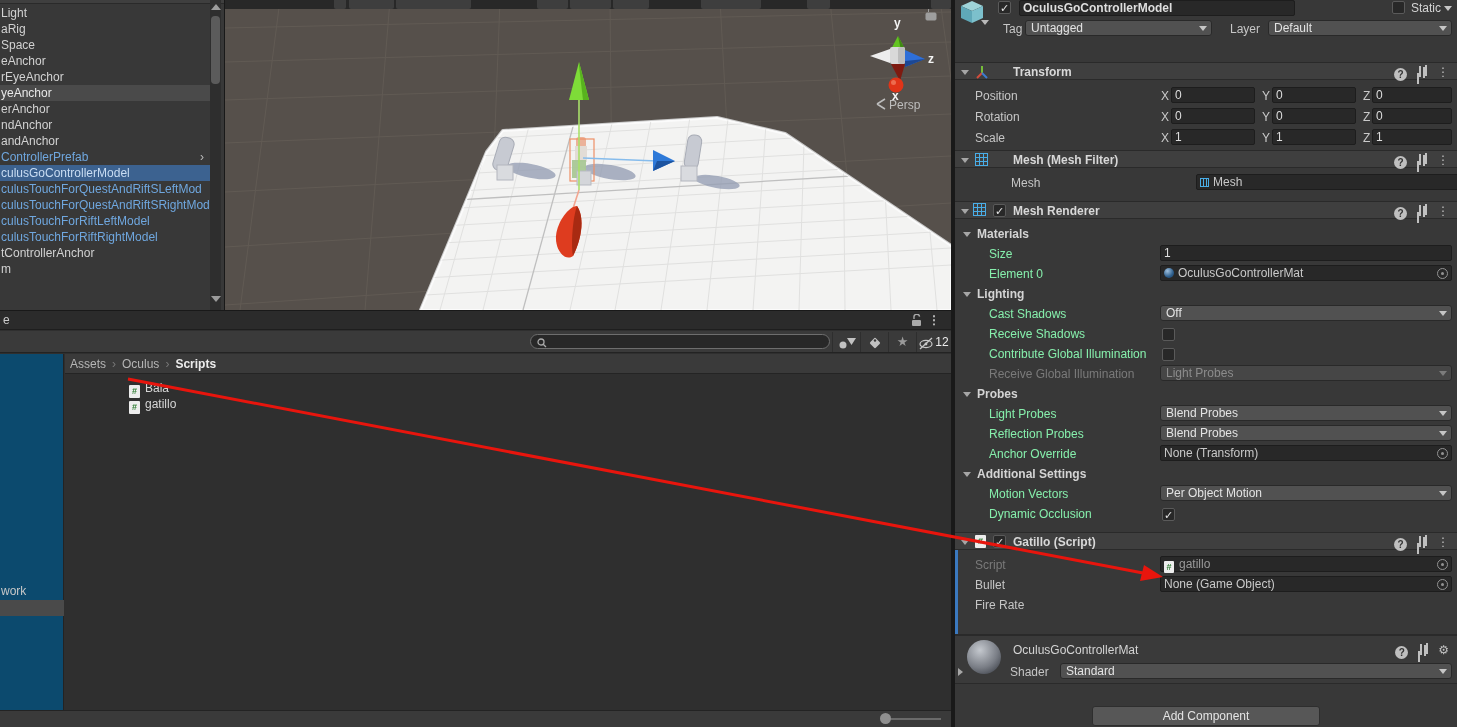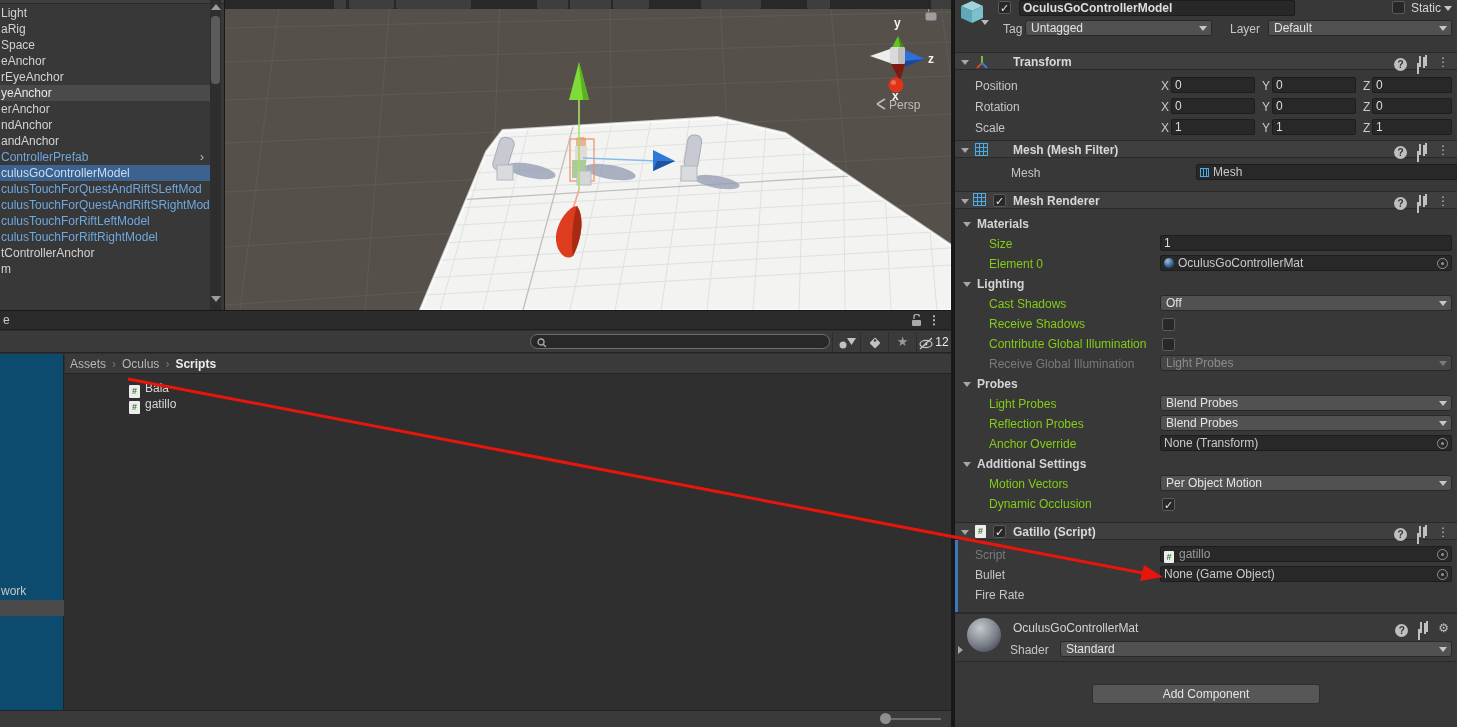--- a/index.html
+++ b/index.html
@@ -67,29 +67,29 @@
   .sech { position:relative; height:18px; background:#3F3F3F; border-top:1px solid #2A2A2A; border-bottom:1px solid #2A2A2A; }
   .sech .title { position:absolute; left:58px; top:2px; font-weight:bold; color:#D8D8D8; }
   .fold { position:absolute; width:0; height:0; border-left:4px solid transparent; border-right:4px solid transparent; border-top:5px solid #A6A6A6; }
   .foldr { position:absolute; width:0; height:0; border-top:4px solid transparent; border-bottom:4px solid transparent; border-left:5px solid #A6A6A6; }
   .hicons { position:absolute; right:8px; top:2px; color:#C0C0C0; }
   .hicons span { margin-left:9px; }
   .helpi { display:inline-block; width:13px; height:13px; border-radius:50%; background:#BFBFBF; color:#333; font-size:10px; font-weight:bold; text-align:center; line-height:13px; vertical-align:-2px; }
   .irow { position:relative; height:20px; }
   .trow { position:relative; height:21px; }
   .lbl  { position:absolute; left:20px; top:2px; color:#C6C6C6; }
-  .sublbl { position:absolute; left:34px; top:2px; color:#84cc16; }
+  .sublbl { position:absolute; left:34px; top:2px; color:#86efac; }
   .foldlbl { position:absolute; left:22px; top:2px; color:#D4D4D4; font-weight:bold; }
   .dim60 { color:#7A7A7A; }
   .axl { position:absolute; top:2px; color:#CACACA; }
   .f205 { left:205px; width:292px; }
   .body-t { padding-top:7px; }
   .body-mf { padding-top:6px; padding-bottom:6px;padding-left:36px; }
   .body-mr { padding-top:6px; padding-bottom:7px; }
-  .body-g { padding-top:6px; padding-bottom:6px; position:relative; }
+  .body-g { padding-top:6px; padding-bottom:18px; position:relative; }
   #override-bar { position:absolute; left:0; top:0; width:3px; height:100%; background:#3B79BF; }
   #mat-block { position:relative; height:50px; border-top:2px solid #2A2A2A; border-bottom:1px solid #2A2A2A; background:#3A3A3A; }
   #mat-sphere { position:absolute; left:12px; top:4px; width:34px; height:34px; border-radius:50%;
     background:radial-gradient(circle at 38% 30%, #C4C8CE, #7A7E86 55%, #41454D 88%); }
   #addwrap { padding-top:22px; text-align:center; }
   #add-btn { display:inline-block; width:228px; height:20px; background:#575757; border:1px solid #2E2E2E; border-radius:3px; color:#E4E4E4; line-height:18px; text-align:center; }
   .minigrid { position:absolute; width:13px; height:13px; border:1px solid #49AEE8; }
   .minigrid::before { content:""; position:absolute; left:3px; top:-1px; width:3px; height:13px; border-left:1px solid #49AEE8; border-right:1px solid #49AEE8; }
   .minigrid::after { content:""; position:absolute; left:-1px; top:3px; width:13px; height:3px; border-top:1px solid #49AEE8; border-bottom:1px solid #49AEE8; }
   .fico-grid { display:inline-block; width:9px; height:9px; border:1px solid #49AEE8; position:relative; margin-right:4px; vertical-align:-1px; }
@@ -331,21 +331,21 @@
     <div class="nf" style="left:64px;top:0;width:276px;font-weight:bold">OculusGoControllerModel</div>
     <span class="cb" style="left:437px;top:1px"></span>
     <span class="abs" style="left:456px;top:1px;color:#D4D4D4">Static</span>
     <i class="car" style="right:5px;top:6px"></i>
     <span class="abs" style="left:48px;top:22px;color:#C6C6C6">Tag</span>
     <div class="dd" style="left:70px;top:20px;width:187px"><span>Untagged</span><i class="car"></i></div>
     <span class="abs" style="left:275px;top:22px;color:#C6C6C6">Layer</span>
     <div class="dd" style="left:313px;top:20px;width:184px"><span>Default</span><i class="car"></i></div>
   </div>
 
-  <div class="sech" style="margin-top:8px">
+  <div class="sech" style="margin-top:18px">
     <i class="fold" style="left:6px;top:7px"></i>
     <svg class="abs" style="left:20px;top:2px" width="14" height="14">
       <line x1="7" y1="8" x2="7" y2="1" stroke="#76BD3A" stroke-width="2"></line>
       <line x1="7" y1="8" x2="2" y2="13" stroke="#D34C3C" stroke-width="2"></line>
       <line x1="7" y1="8" x2="12" y2="13" stroke="#3D7DD1" stroke-width="2"></line>
     </svg>
     <span class="title">Transform</span>
     <span class="hicons"><span class="helpi">?</span><span class="presi"></span><span>⋮</span></span>
   </div>
   <div class="body-t">

